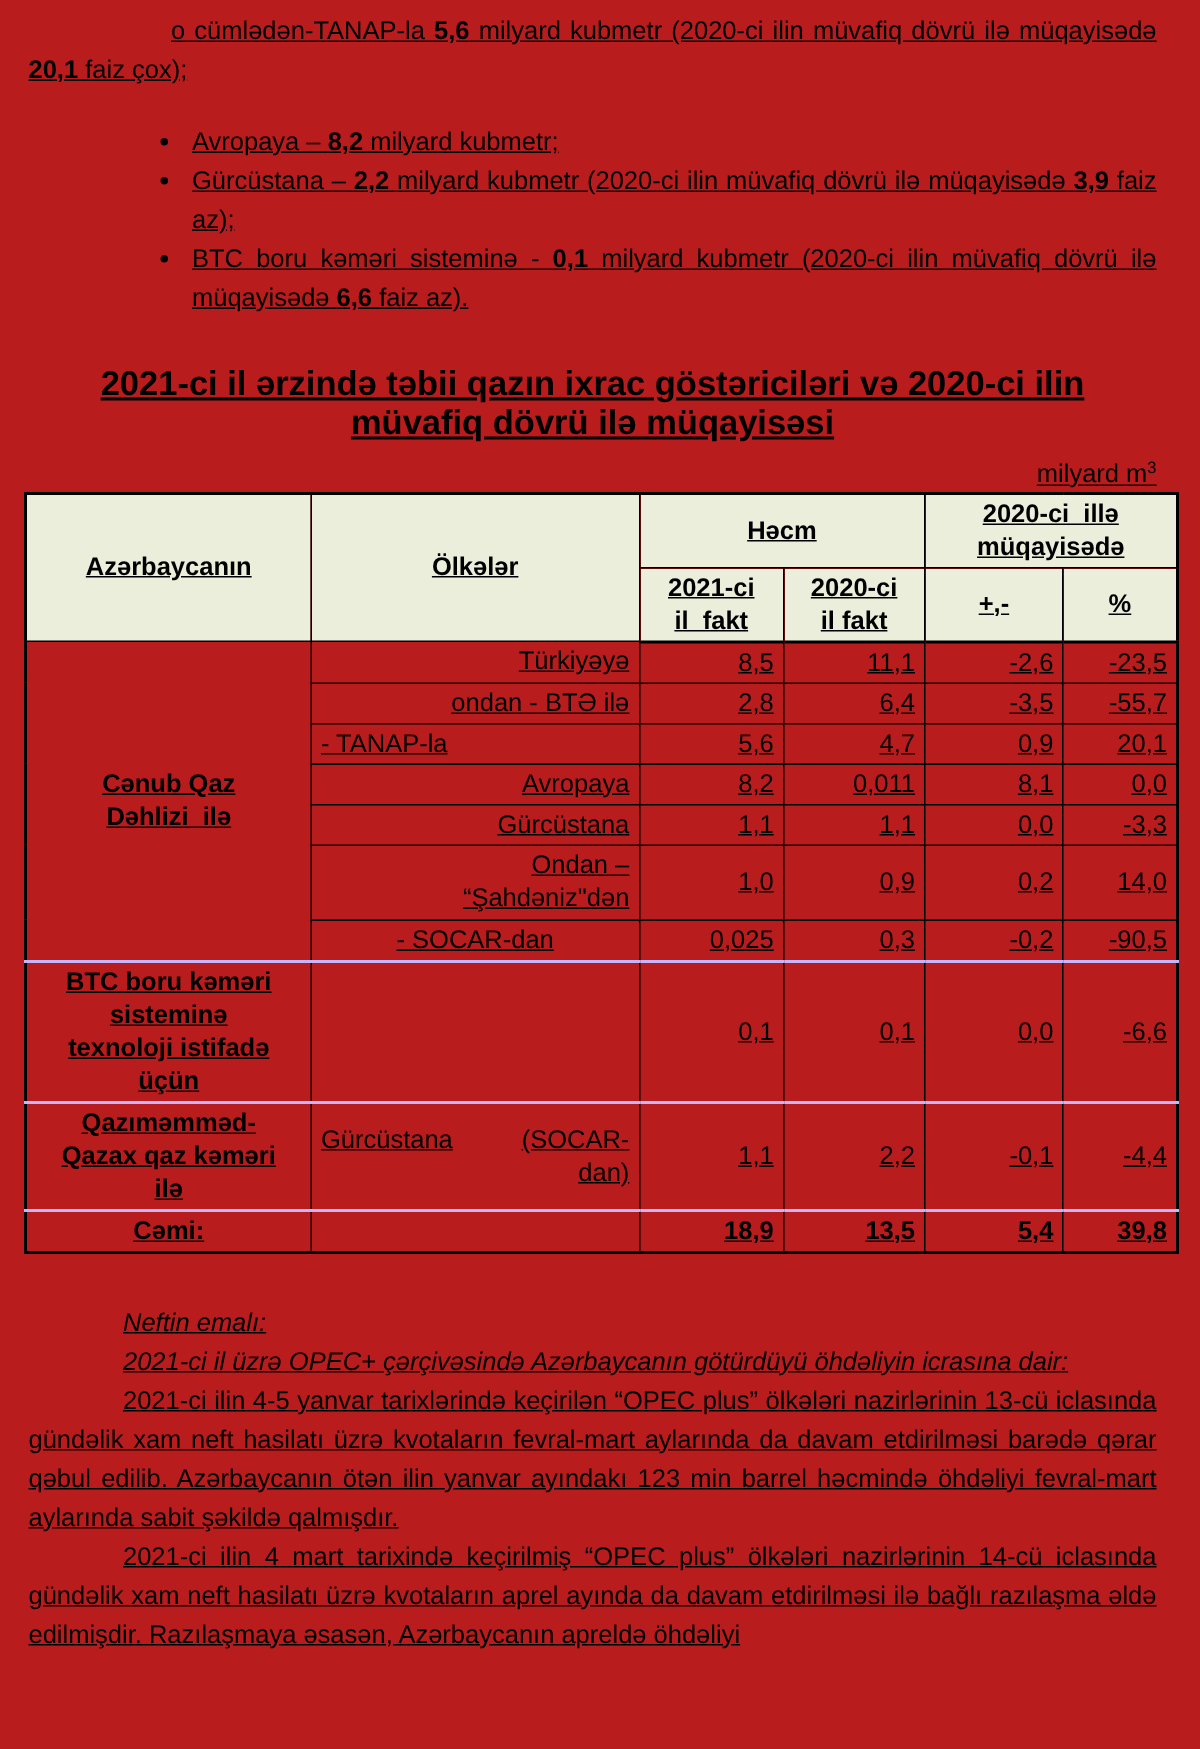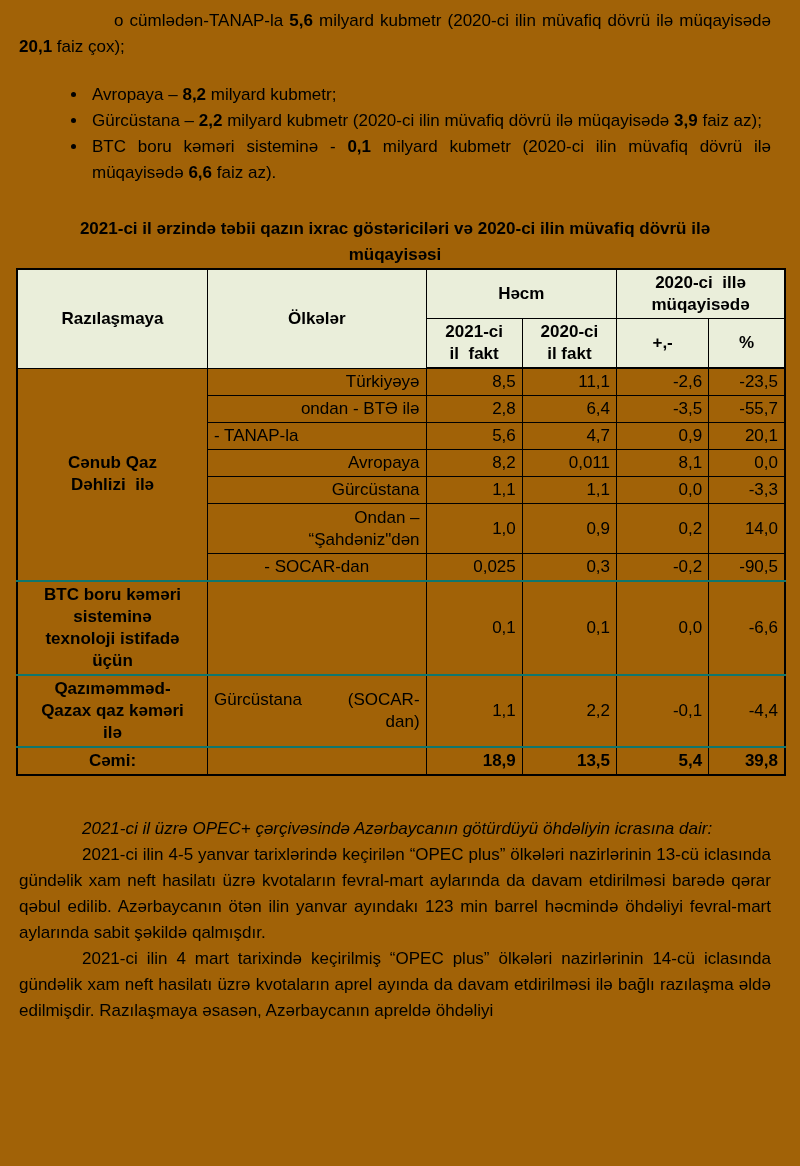--- a/index.html
+++ b/index.html
@@ -1,99 +1,101 @@
 <!DOCTYPE html>
 <html><head>
 <meta charset="utf-8">
 <style>
   html, body { margin: 0; padding: 0; background: #ffffff; }
   .page {
     width: 800px; height: 1166px; box-sizing: border-box;
     padding: 8px 29px 0 19px; overflow: hidden;
     font-family: "Liberation Sans", sans-serif;
     font-size: 17px; line-height: 26px; color: #000;
-    background: #a16207;
+    background: #b91c1c;
+    text-decoration: underline;
   }
   .b { font-weight: bold; }
   .ml { white-space: pre; }
   .para { margin: 0; text-align: justify; }
   .indent { text-indent: 63px; }
   .indent-deep { text-indent: 95px; }
   .italic { font-style: italic; }
 
   ul.bullets { margin: 22px 0 0 0; padding-left: 69px; }
-  ul.bullets li { text-align: justify; padding-left: 4px; }
+  ul.bullets li { text-align: justify; padding-left: 4px; margin-left: 36px; }
 
   .table-title {
-    font-size: 17px; line-height: 26px; font-weight: bold;
+    font-size: 23px; line-height: 26px; font-weight: bold;
     text-align: center; margin: 30px 14px 0 14px;
   }
   .unit { text-align: right; margin: 9px 0 2px 0; line-height: 18px; }
   .unit sup { font-size: 11px; }
 
   table.doc-table {
     border-collapse: collapse; table-layout: fixed;
     width: 770px; margin-left: -3px;
     border: 2px solid #000;
     font-size: 17px;
   }
   table.doc-table td {
     border: 1px solid #000; padding: 2px 6px;
     line-height: 22px; vertical-align: middle; overflow: hidden;
   }
   tr.hd td { background: #eaeeda; font-weight: bold; text-align: center; }
   td.hd-span { border-bottom: 2px solid #000; }
   tr.hd2 td { border-bottom: 2px solid #000; }
-  tr.section td { border-top: 2px solid #0f766e; }
+  tr.section td { border-top: 2px solid #c4b5fd; }
   tr.hd1 { height: 42px; }
   tr.hd2 { height: 48px; }
   tr.rowN { height: 27px; }
   tr.row6 { height: 50px; }
   tr.row8 { height: 92px; }
   tr.row9 { height: 70px; }
   tr.row10 { height: 28px; }
   td.num { text-align: right; }
   td.country { text-align: right; padding-left: 8px; }
   td.c-center { text-align: left; }
   td.c-right { text-align: center; padding-right: 5px; }
   td.dir { font-weight: bold; padding-left: 13px; text-align: center; }
   tr.total td { font-weight: bold; }
   .jline { display: flex; justify-content: space-between; }
 
   .refining-heading { margin-top: 33px; }
-  .opec-heading { margin-top: 40px; }
+  .opec-heading { }
 </style>
 </head>
 <body>
 
 <div class="page">
 
   <p class="para indent-deep"><span><span>o cümlədən-TANAP-la </span><span class="b">5,6</span><span> milyard kubmetr (2020-ci ilin müvafiq dövrü ilə müqayisədə </span><span class="b">20,1</span><span> faiz çox);</span></span></p>
 
   <ul class="bullets">
     <li><span><span>Avropaya – </span><span class="b">8,2</span><span> milyard kubmetr;</span></span></li>
     <li><span><span>Gürcüstana – </span><span class="b">2,2</span><span> milyard kubmetr (2020-ci ilin müvafiq dövrü ilə müqayisədə </span><span class="b">3,9</span><span> faiz az);</span></span></li>
     <li><span><span>BTC boru kəməri sisteminə - </span><span class="b">0,1</span><span> milyard kubmetr (2020-ci ilin müvafiq dövrü ilə müqayisədə </span><span class="b">6,6</span><span> faiz az).</span></span></li>
   </ul>
 
   <div class="table-title">2021-ci il ərzində təbii qazın ixrac göstəriciləri və 2020-ci ilin müvafiq dövrü ilə müqayisəsi</div>
 
+  <div class="unit"><span>milyard m</span><sup>3</sup></div>
 
   <table class="doc-table">
     <colgroup>
       <col style="width:190px">
         <col style="width:218px">
         <col style="width:96px">
       <col style="width:94px">
         <col style="width:92px">
         <col style="width:76px">
     </colgroup>
     <tbody>
         <tr class="hd hd1">
-      <td rowspan="2" class="hd-span">Razılaşmaya</td>
+      <td rowspan="2" class="hd-span">Azərbaycanın</td>
       <td rowspan="2" class="hd-span">Ölkələr</td>
       <td colspan="2">Həcm</td>
       <td colspan="2" class="ml">2020-ci  illə
 müqayisədə</td>
     </tr>
     <tr class="hd hd2">
       <td class="ml">2021-ci
 il  fakt</td>
       <td class="ml">2020-ci
 il fakt</td>
@@ -187,18 +189,19 @@
       <td class="dir">Cəmi:</td>
       <td class="country"></td>
       <td class="num">18,9</td>
       <td class="num">13,5</td>
       <td class="num">5,4</td>
       <td class="num">39,8</td>
     </tr>
   </tbody>
     </table>
 
+  <p class="para indent italic refining-heading">Neftin emalı:</p>
 
   <p class="para indent italic opec-heading">2021-ci il üzrə OPEC+ çərçivəsində Azərbaycanın götürdüyü öhdəliyin icrasına dair:</p>
   <p class="para indent">2021-ci ilin 4-5 yanvar tarixlərində keçirilən “OPEC plus” ölkələri nazirlərinin 13-cü iclasında gündəlik xam neft hasilatı üzrə kvotaların fevral-mart aylarında da davam etdirilməsi barədə qərar qəbul edilib. Azərbaycanın ötən ilin yanvar ayındakı 123 min barrel həcmində öhdəliyi fevral-mart aylarında sabit şəkildə qalmışdır.</p>
   <p class="para indent">2021-ci ilin 4 mart tarixində keçirilmiş “OPEC plus” ölkələri nazirlərinin 14-cü iclasında gündəlik xam neft hasilatı üzrə kvotaların aprel ayında da davam etdirilməsi ilə bağlı razılaşma əldə edilmişdir. Razılaşmaya əsasən, Azərbaycanın apreldə öhdəliyi</p>
 
 </div>
 
 </body></html>

